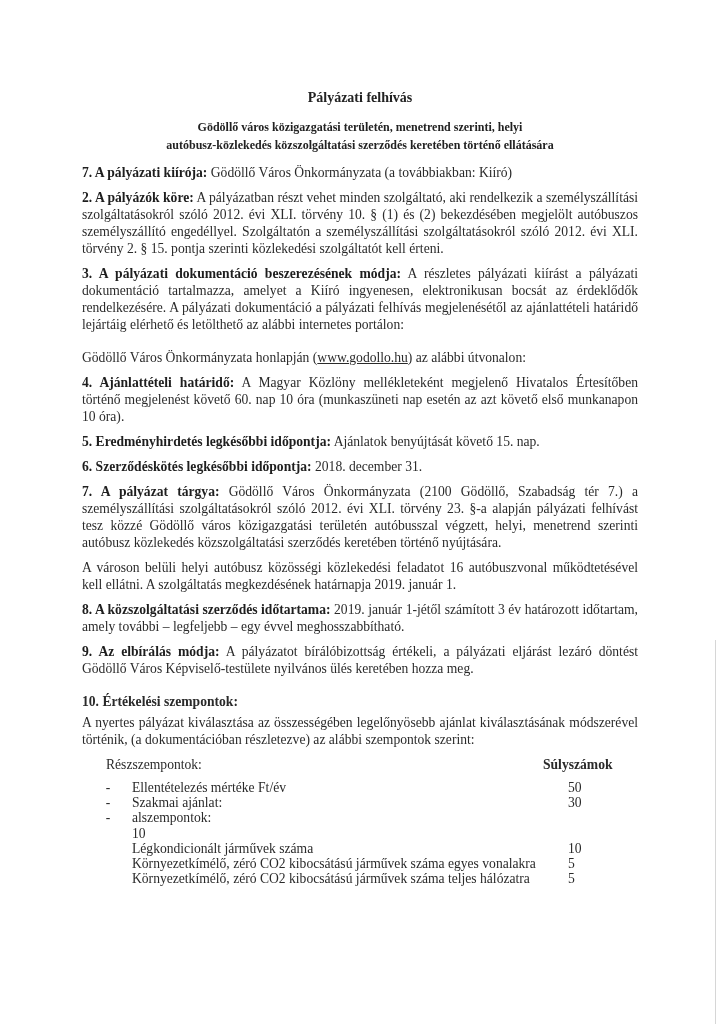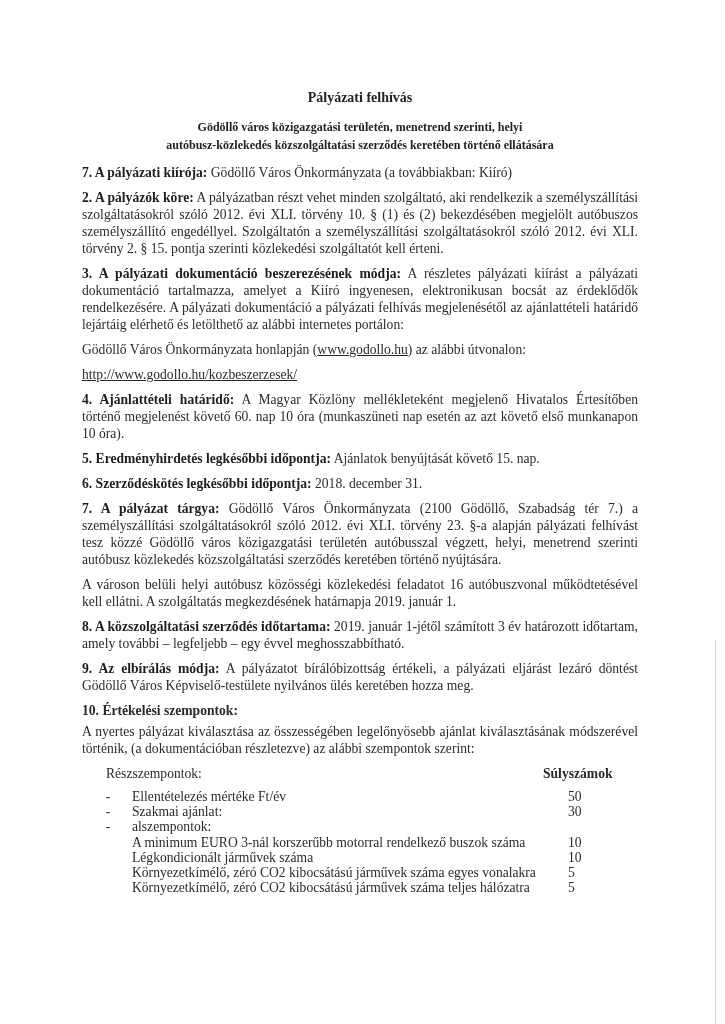--- a/index.html
+++ b/index.html
@@ -5,21 +5,21 @@
   html, body { margin: 0; padding: 0; background: #ffffff; }
   body { width: 725px; height: 1024px; position: relative; overflow: hidden;
          font-family: "Liberation Serif", "DejaVu Serif", serif; color: #2a2a2a; }
   .page { position: absolute; left: 0; top: 0; width: 725px; height: 1024px; background: #fff; }
   .edge-line { position: absolute; left: 715px; top: 640px; width: 1px; height: 384px; background: #d6d6d6; }
   .content { position: absolute; left: 82px; top: 89px; width: 556px; font-size: 13.6px; line-height: 17px; }
   .title { text-align: center; font-weight: bold; font-size: 14px; margin: 0 0 12px 0; color: #222; }
   .subtitle { text-align: center; font-weight: bold; font-size: 12px; line-height: 18px; margin: 0 0 10px 0; color: #222; }
   .para { margin: 0 0 8px 0; text-align: justify; }
   .para b { color: #1e1e1e; }
-  .plain { margin: 0 0 8px 0; }
+  .plain { margin: 16px 0 8px 0; }
   .link { text-decoration: underline; }
   .crit-head { display: flex; justify-content: space-between; margin: 0 0 7px 24px; padding-right: 0; }
   .crit-head .w { width: 95px; text-align: left; font-weight: bold; }
   .crit-row { display: flex; margin: 0; line-height: 15.2px; }
   .crit-row .dash { width: 48px; text-align: center; padding-left: 0; flex: none; }
   .crit-row .lbl { flex: 1; }
   .crit-row .val { width: 70px; text-align: left; flex: none; padding-left: 0; }
   .crit-list { margin-left: 2px; }
 </style>
 </head>
@@ -34,21 +34,20 @@
       <div>Gödöllő város közigazgatási területén, menetrend szerinti, helyi</div>
       <div>autóbusz-közlekedés közszolgáltatási szerződés keretében történő ellátására</div>
     </div>
 
     <p class="para"><b>7. A pályázati kiírója:</b><span> Gödöllő Város Önkormányzata (a továbbiakban: Kiíró)</span></p>
 
     <p class="para"><b>2. A pályázók köre:</b><span> A pályázatban részt vehet minden szolgáltató, aki rendelkezik a személyszállítási szolgáltatásokról szóló 2012. évi XLI. törvény 10. § (1) és (2) bekezdésében megjelölt autóbuszos személyszállító engedéllyel. Szolgáltatón a személyszállítási szolgáltatásokról szóló 2012. évi XLI. törvény 2. § 15. pontja szerinti közlekedési szolgáltatót kell érteni.</span></p>
 
     <p class="para"><b>3. A pályázati dokumentáció beszerezésének módja:</b><span> A részletes pályázati kiírást a pályázati dokumentáció tartalmazza, amelyet a Kiíró ingyenesen, elektronikusan bocsát az érdeklődők rendelkezésére. A pályázati dokumentáció a pályázati felhívás megjelenésétől az ajánlattételi határidő lejártáig elérhető és letölthető az alábbi internetes portálon:</span></p>
     <p class="plain"><span>Gödöllő Város Önkormányzata honlapján (</span><span class="link">www.godollo.hu</span><span>) az alábbi útvonalon:</span></p>
-    <p class="plain"><span class="link">http://www.godollo.hu/kozbeszerzesek/</span></p>
 
     <p class="para"><b>4. Ajánlattételi határidő:</b><span> A Magyar Közlöny mellékleteként megjelenő Hivatalos Értesítőben történő megjelenést követő 60. nap 10 óra (munkaszüneti nap esetén az azt követő első munkanapon 10 óra).</span></p>
 
     <p class="para"><b>5. Eredményhirdetés legkésőbbi időpontja:</b><span> Ajánlatok benyújtását követő 15. nap.</span></p>
 
     <p class="para"><b>6. Szerződéskötés legkésőbbi időpontja:</b><span> 2018. december 31.</span></p>
 
     <p class="para"><b>7. A pályázat tárgya:</b><span> Gödöllő Város Önkormányzata (2100 Gödöllő, Szabadság tér 7.) a személyszállítási szolgáltatásokról szóló 2012. évi XLI. törvény 23. §-a alapján pályázati felhívást tesz közzé Gödöllő város közigazgatási területén autóbusszal végzett, helyi, menetrend szerinti autóbusz közlekedés közszolgáltatási szerződés keretében történő nyújtására.</span></p>
     <p class="para">A városon belüli helyi autóbusz közösségi közlekedési feladatot 16 autóbuszvonal működtetésével kell ellátni. A szolgáltatás megkezdésének határnapja 2019. január 1.</p>
 
@@ -75,21 +74,20 @@
           <span class="lbl">Szakmai ajánlat:</span>
           <span class="val">30</span>
         </div>
       <div class="crit-row">
           <span class="dash">-</span>
           <span class="lbl">alszempontok:</span>
           <span class="val"></span>
         </div>
       <div class="crit-row">
           <span class="dash"></span>
-          <span class="lbl">A minimum EURO 3-nál korszerűbb motorral rendelkező buszok száma</span>
           <span class="val">10</span>
         </div>
       <div class="crit-row">
           <span class="dash"></span>
           <span class="lbl">Légkondicionált járművek száma</span>
           <span class="val">10</span>
         </div>
       <div class="crit-row">
           <span class="dash"></span>
           <span class="lbl">Környezetkímélő, zéró CO2 kibocsátású járművek száma egyes vonalakra</span>

